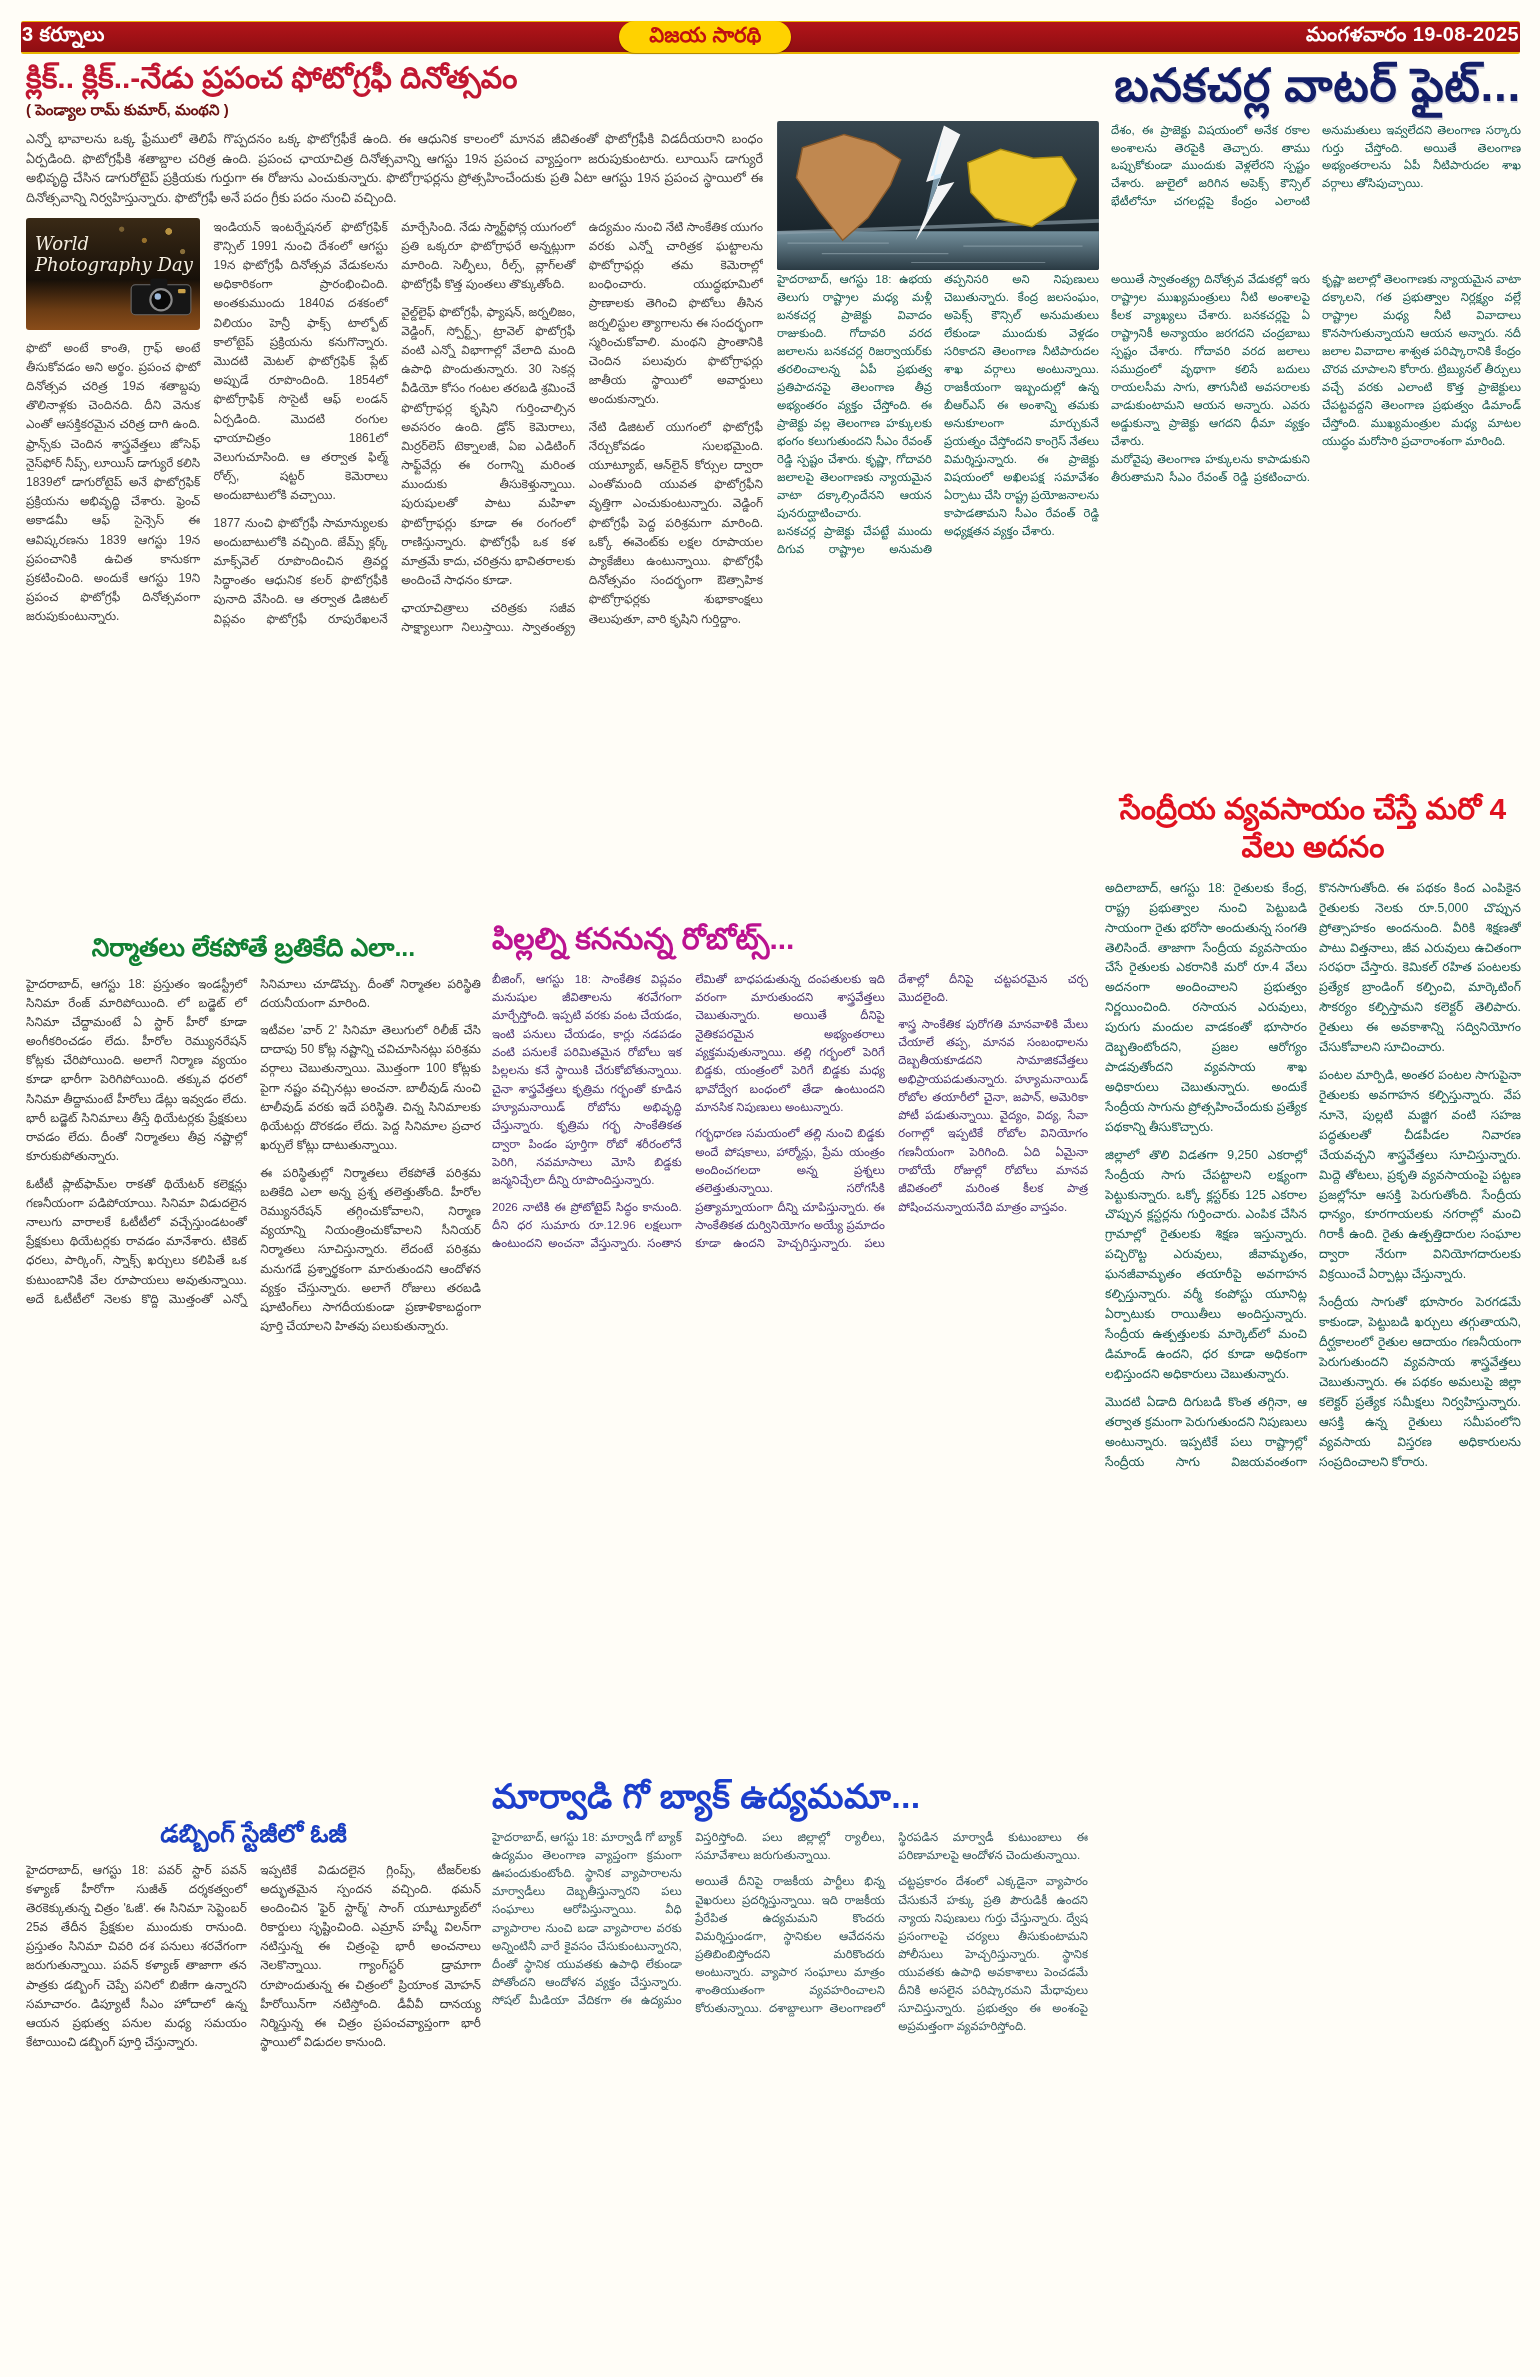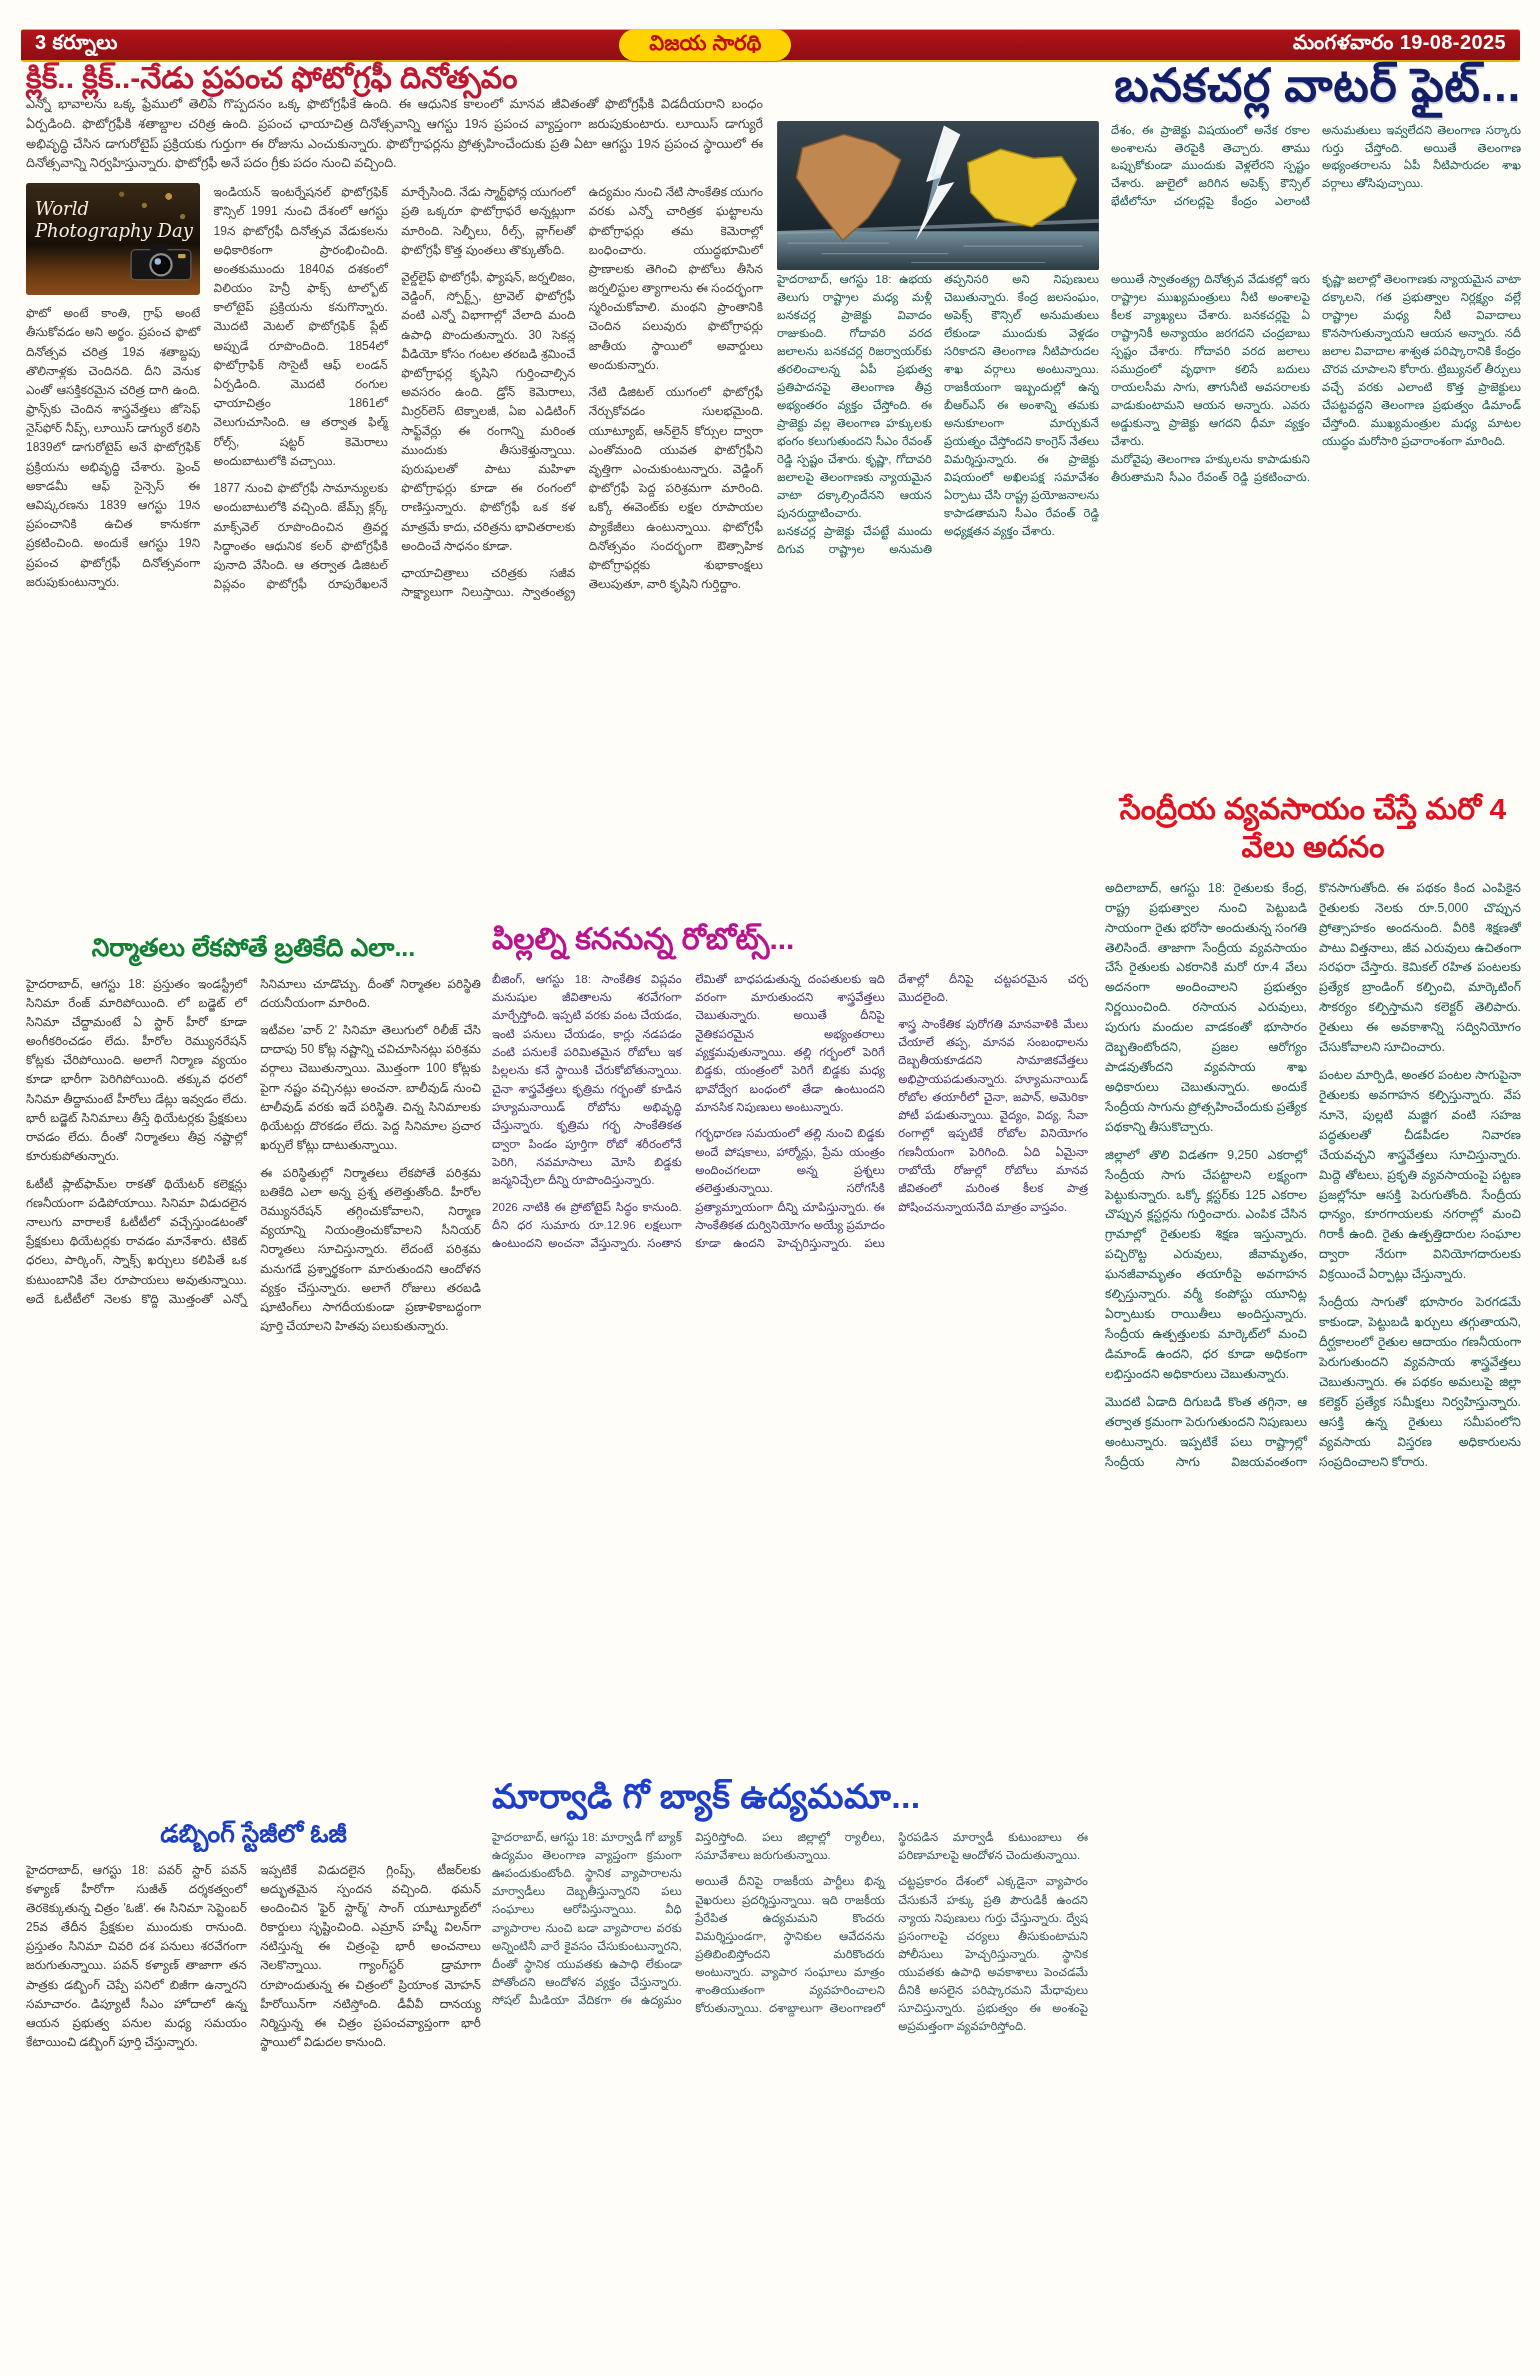--- a/index.html
+++ b/index.html
@@ -1,24 +1,24 @@
 <!DOCTYPE html>
 <html style="font-size:12px"><head>
 <meta charset="utf-8">
 <style>
   *{margin:0;padding:0;box-sizing:border-box}
   html,body{background:#d9d9d9}
   body{font-family:"Liberation Sans","DejaVu Sans",sans-serif}
   .page{position:relative;width:1541px;height:2377px;background:#fffdf7;margin:0 auto;overflow:hidden}
 
   
-  .topbar{position:absolute;left:21px;top:29px;width:1499px;height:33px;
+  .topbar{position:absolute;left:21px;top:21px;width:1499px;height:33px;
     background:linear-gradient(#b31419,#8e0e12);
     border-top:1.5px solid #e9b400;border-bottom:2.2px solid #e9b400;border-radius:2.2px;
-    display:flex;align-items:center;justify-content:space-between;padding:0 14px}
+    display:flex;align-items:center;justify-content:space-between;padding:0 1px}
   .topbar .edge-label{color:#ffffff;font-weight:bold;font-size:20px;letter-spacing:0.4px}
   .masthead-badge{background:#ffd200;color:#c00f12;font-weight:bold;font-size:21px;
     padding:1.5px 30px;border-radius:16.4px;box-shadow:0 0.7px 1.5px rgba(0,0,0,.35)}
 
   .article{position:absolute}
   .headline{font-weight:bold;line-height:1.18}
   .byline{font-weight:bold}
   .body-cols{text-align:justify;overflow:hidden}
   .body-cols p{margin:0 0 8.2px 0}
 
@@ -91,20 +91,21 @@
 <div class="page">
 
   <div class="topbar">
     <span class="edge-label">3 కర్నూలు</span>
     <span class="masthead-badge">విజయ సారథి</span>
     <span class="edge-label">మంగళవారం 19-08-2025</span>
   </div>
 
   <div class="article" id="art-photo">
     <div class="headline">క్లిక్.. క్లిక్..-నేడు ప్రపంచ ఫోటోగ్రఫీ దినోత్సవం</div>
+    <div class="byline">( పెండ్యాల రామ్ కుమార్, మంథని )</div>
     <div class="intro">ఎన్నో భావాలను ఒక్క ఫ్రేములో తెలిపే గొప్పదనం ఒక్క ఫొటోగ్రఫీకే ఉంది. ఈ ఆధునిక కాలంలో మానవ జీవితంతో ఫొటోగ్రఫీకి విడదీయరాని బంధం ఏర్పడింది. ఫొటోగ్రఫీకి శతాబ్దాల చరిత్ర ఉంది. ప్రపంచ ఛాయాచిత్ర దినోత్సవాన్ని ఆగస్టు 19న ప్రపంచ వ్యాప్తంగా జరుపుకుంటారు. లూయిస్ డాగ్యురే అభివృద్ధి చేసిన డాగురోటైప్ ప్రక్రియకు గుర్తుగా ఈ రోజును ఎంచుకున్నారు. ఫొటోగ్రాఫర్లను ప్రోత్సహించేందుకు ప్రతి ఏటా ఆగస్టు 19న ప్రపంచ స్థాయిలో ఈ దినోత్సవాన్ని నిర్వహిస్తున్నారు. ఫొటోగ్రఫీ అనే పదం గ్రీకు పదం నుంచి వచ్చింది.</div>
     <div class="body-cols">
       <div class="wpd-img">
         <div class="wpd-text">World Photography Day</div>
         <svg class="wpd-cam" viewBox="0 0 60 40" xmlns="http://www.w3.org/2000/svg">
           <rect x="2" y="10" width="56" height="28" rx="4" fill="#161616" stroke="#6a6a6a" stroke-width="1"></rect>
           <rect x="20" y="4" width="16" height="8" rx="2" fill="#161616"></rect>
           <circle cx="30" cy="24" r="10" fill="#090909" stroke="#8a8a8a" stroke-width="2"></circle>
           <circle cx="27" cy="21" r="3" fill="#9db8d8"></circle>
           <rect x="46" y="14" width="7" height="4" rx="1" fill="#c9a14a"></rect>

